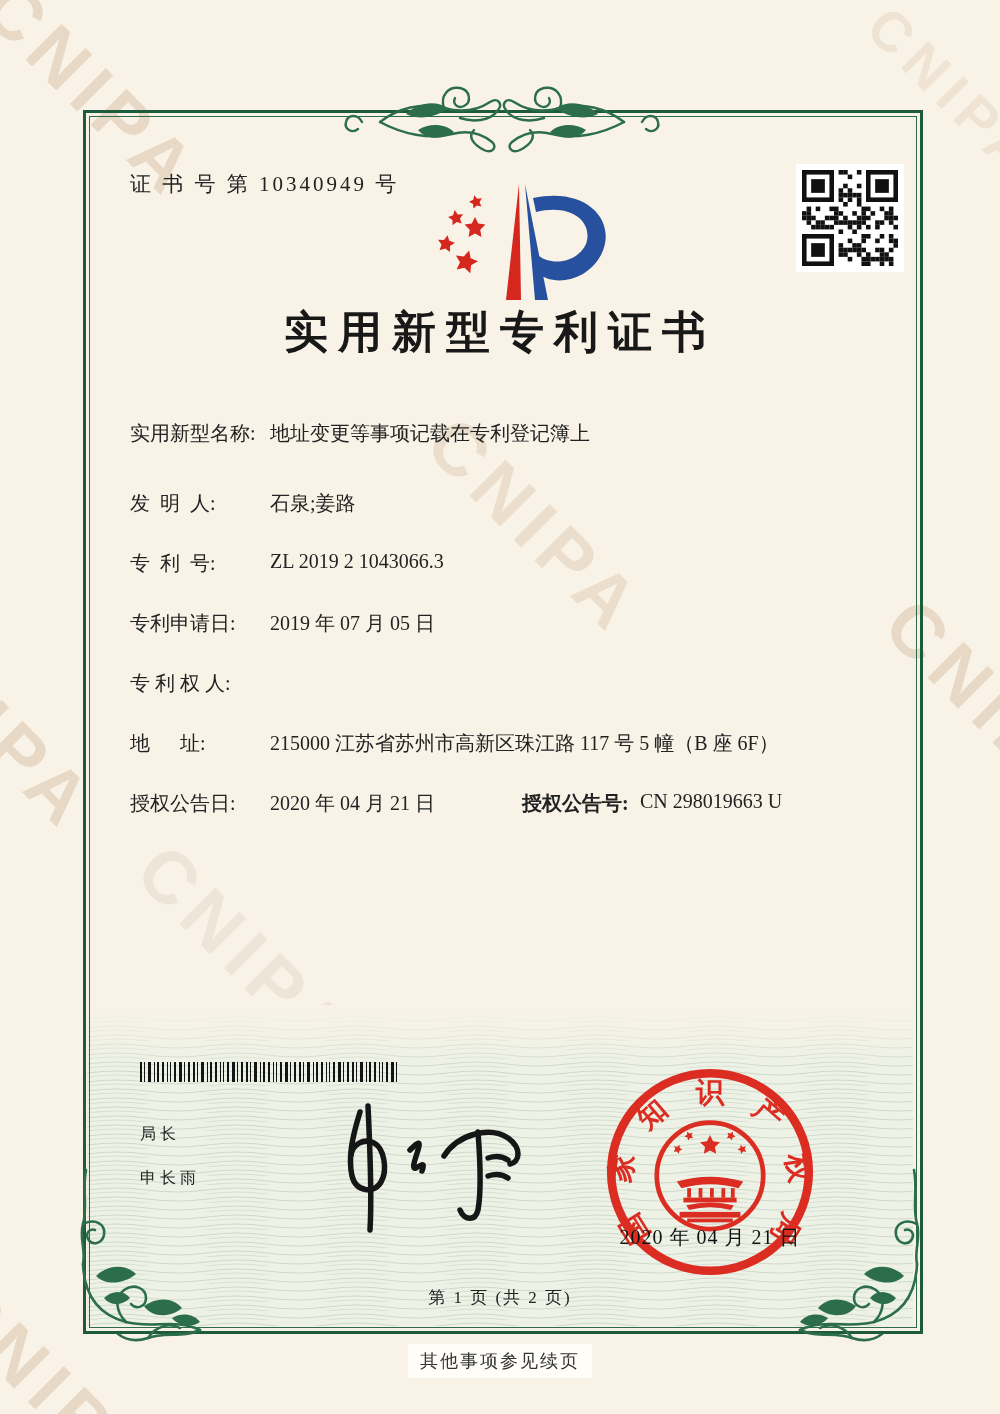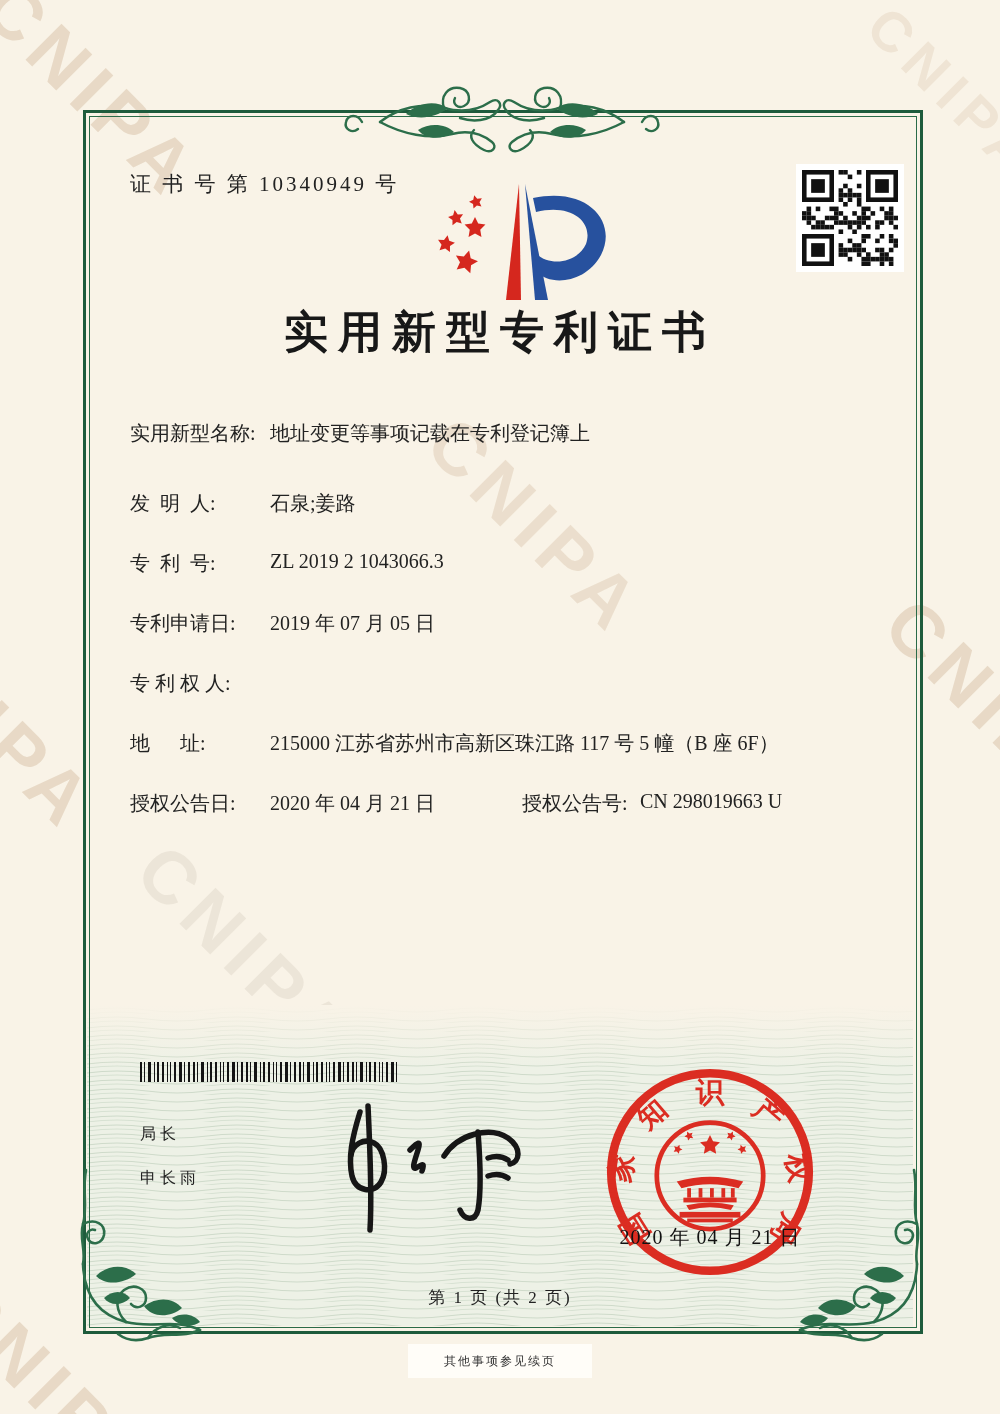--- a/index.html
+++ b/index.html
@@ -20,33 +20,33 @@
   .cert-no{position:absolute;left:130px;top:170px;font-size:21px;letter-spacing:3px;z-index:5;}
   .logo{position:absolute;left:420px;top:158px;width:230px;height:150px;z-index:5;}
   .qr{position:absolute;left:796px;top:164px;width:108px;height:108px;background:#fff;z-index:5;}
   .qr svg{position:absolute;left:6px;top:6px;}
   .title{position:absolute;left:83px;top:303px;width:834px;text-align:center;font-size:44px;font-weight:bold;
          letter-spacing:10px;color:#181818;z-index:5;}
   .fieldrow{position:absolute;left:130px;width:750px;display:flex;font-size:20px;z-index:5;}
   .flabel{width:140px;white-space:pre;flex:none;}
   .fvalue{white-space:pre;}
   .pair2{position:absolute;left:392px;top:0;display:flex;}
-  .pair2 .flabel{width:118px;}
+  .pair2 .flabel{width:118px;font-weight:bold;}
   .paras{position:absolute;left:130px;top:826px;width:742px;font-size:20px;line-height:33px;text-align:justify;z-index:5;}
   .paras p{margin:0;text-indent:2em;}
   .barcode{position:absolute;left:140px;top:1062px;width:262px;height:20px;z-index:5;}
   .barcode span{position:absolute;top:0;height:100%;background:#141414;display:block;}
   .signer{position:absolute;left:140px;font-size:16px;letter-spacing:4px;z-index:5;}
   .sig{position:absolute;left:282px;top:1098px;width:260px;height:140px;z-index:6;}
   .seal{position:absolute;left:596px;top:1058px;width:228px;height:228px;z-index:6;opacity:.95;}
   .seal-date{position:absolute;left:615px;top:1224px;width:190px;text-align:center;font-size:20px;color:#111;
              letter-spacing:1px;z-index:7;white-space:pre;}
   .page-info{position:absolute;left:83px;top:1286px;width:834px;text-align:center;font-size:17px;letter-spacing:2px;z-index:5;}
   .footer-note{position:absolute;left:408px;top:1344px;width:184px;height:34px;background:#fffdf8;z-index:4;
-               display:flex;align-items:center;justify-content:center;font-size:12px;letter-spacing:2px;color:#333;}
+               display:flex;align-items:center;justify-content:center;font-size:18px;letter-spacing:2px;color:#333;}
 </style>
 </head>
 <body>
 
 <div class="wm" style="left:26px;top:-36px;">CNIPA</div>
 <div class="wm" style="left:470px;top:400px;opacity:.3;">CNIPA</div>
 <div class="wm" style="left:-78px;top:596px;">CNIPA</div>
 <div class="wm" style="left:180px;top:828px;opacity:.15;color:#a79a88;">CNIPA</div>
 <div class="wm" style="left:928px;top:582px;">CNIPA</div>
 <div class="wm" style="left:-16px;top:1262px;">CNIPA</div>

